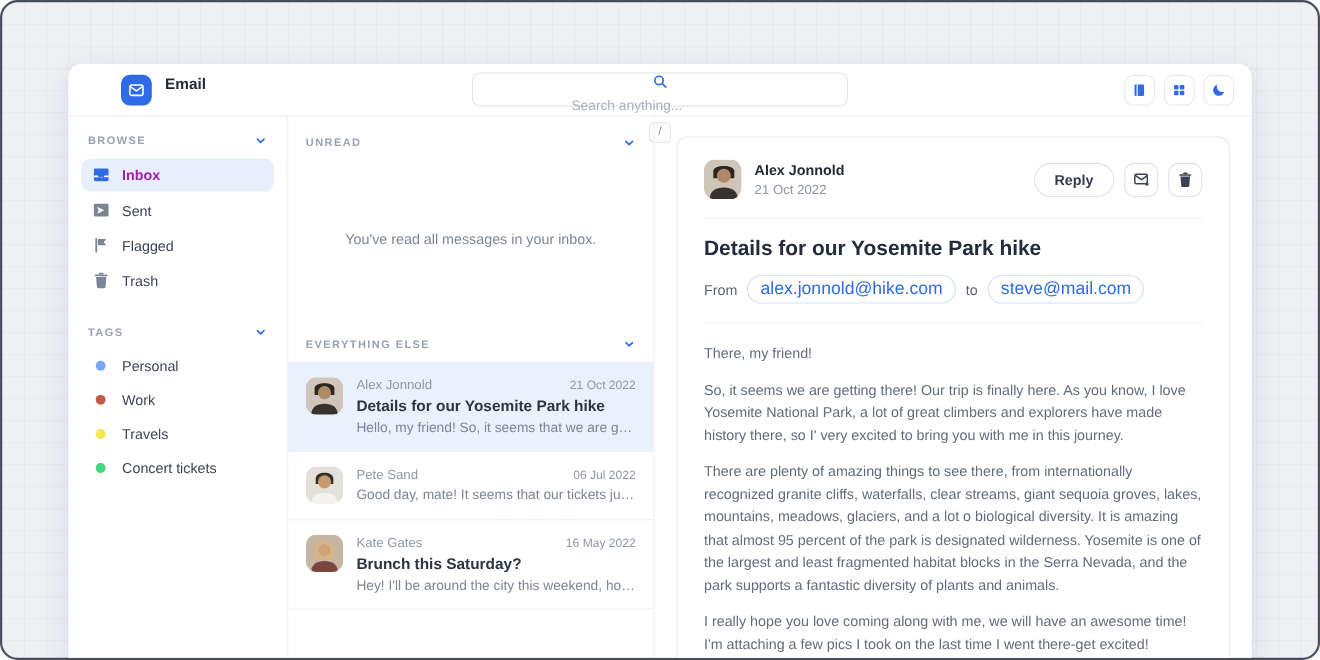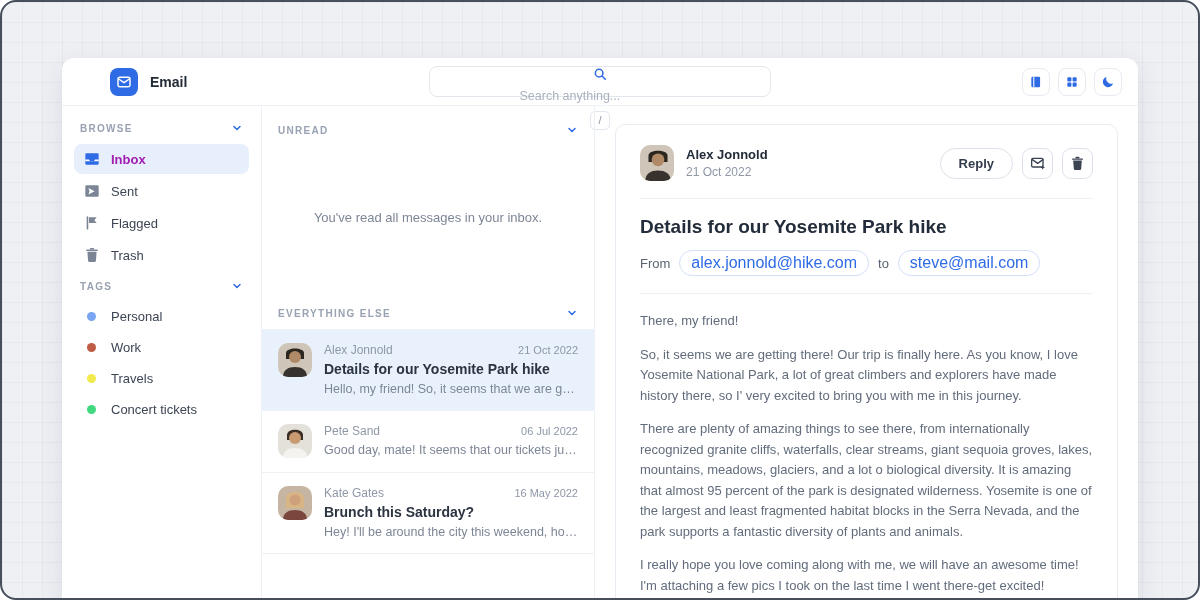--- a/index.html
+++ b/index.html
@@ -20,21 +20,21 @@
     background:#fff; border-radius:12px 12px 0 0;
     box-shadow:0 8px 28px rgba(35,45,65,.10), 0 1px 2px rgba(35,45,65,.06);
     display:flex; flex-direction:column;
   }
 
   
   .app-header{
     height:48px; flex:0 0 48px; display:grid; grid-template-columns:1fr auto 1fr;
     align-items:center; padding:0 16px; border-bottom:1px solid #eef1f5;
   }
-  .brand{ display:flex; align-items:center; gap:12px;padding-left:32px; }
+  .brand{ display:flex; gap:12px;padding-left:32px; }
   .logo-tile{ width:28px; height:28px; border-radius:8px; background:#2e6be5;
     display:flex; align-items:center; justify-content:center; }
   .app-title{ font-size:14px; font-weight:700; color:#222b38; }
 
   .search-box{
     width:342px; height:31px; border:1px solid #e2e6ed; border-radius:8px;
     display:flex; align-items:center; gap:8px; padding:0 8px; background:#fff;flex-direction:column;
   }
   .search-box input{
     border:none; outline:none; flex:1; font-size:12.5px; color:#3c4554;
@@ -59,21 +59,21 @@
   .section-head{ display:flex; align-items:center; justify-content:space-between; padding:0 6px; }
   .section-label{ font-size:10px; font-weight:700; letter-spacing:1.3px; color:#99a2b2; }
   .nav-list{ margin-top:10px; display:flex; flex-direction:column; gap:2px; }
   .nav-item{
     display:flex; align-items:center; gap:11px; padding:7px 10px; border-radius:8px;
     font-size:13px; color:#3c4554; cursor:pointer;
   }
   .nav-item .glyph{ color:#7b8596; display:flex; }
   .nav-item.active{ background:#e7effc; color:#a21caf; font-weight:600; }
   .nav-item.active .glyph{ color:#2e6be5; }
-  .tags-block{ margin-top:10px; }
+  .tags-block{ margin-top:26px; }
   .tag-dot{ width:9px; height:9px; border-radius:50%; flex:0 0 9px; margin:0 4px 0 3px; }
 
   .list-col{ width:333px; flex:0 0 333px; border-right:1px solid #edf0f4; display:flex; flex-direction:column; }
   .list-section-head{ display:flex; align-items:center; justify-content:space-between; padding:18px 16px 10px; }
   .empty-note{ text-align:center; font-size:13px; color:#7d8696; margin:64px 14px 72px; }
   .email-item{
     display:flex; gap:12px; padding:13px 16px 14px; border-top:1px solid #eef1f5; cursor:pointer;
   }
   .email-item:last-of-type{ border-bottom:1px solid #eef1f5; }
   .email-item.selected{ background:#e9f1fc; }

